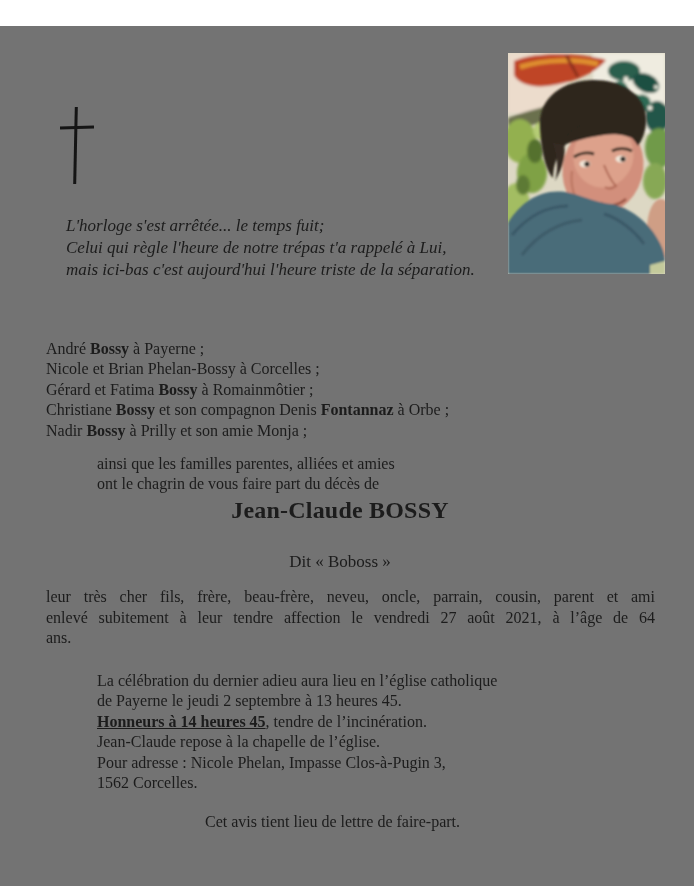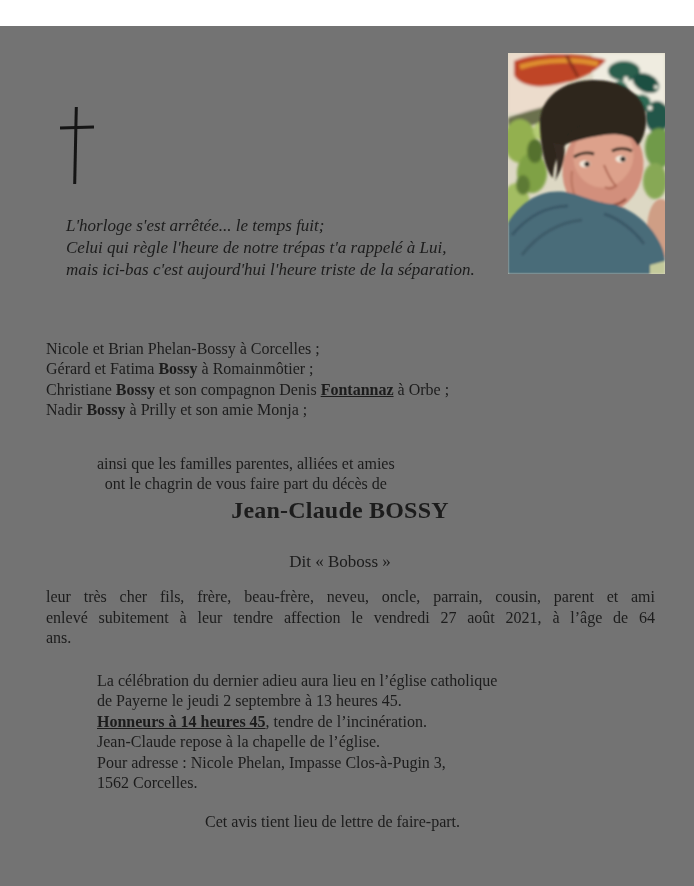--- a/index.html
+++ b/index.html
@@ -16,21 +16,21 @@
   .cross{position:absolute;left:58px;top:80px;width:42px;height:82px;}
   .cross-v{position:absolute;left:16px;top:1px;width:2.5px;height:77px;background:#151515;transform:rotate(1.2deg);}
   .cross-h{position:absolute;left:2px;top:20px;width:34px;height:2.5px;background:#151515;transform:rotate(-2deg);}
   
   .photo{position:absolute;left:508px;top:27px;width:157px;height:221px;}
   
   .quote{position:absolute;left:66px;top:189px;font-style:italic;font-size:17px;line-height:22px;white-space:nowrap;}
   
   .family{position:absolute;left:46px;top:313px;font-size:16px;line-height:20.4px;white-space:nowrap;}
   
-  .intro{position:absolute;left:97px;top:428px;font-size:16px;line-height:20.4px;white-space:nowrap;text-align:center;}
+  .intro{position:absolute;left:97px;top:428px;font-size:16px;line-height:20.4px;white-space:nowrap;}
   
   .heading{position:absolute;left:0;top:471px;width:680px;text-align:center;font-weight:bold;font-size:24px;letter-spacing:0.2px;}
   .nickname{position:absolute;left:0;top:526px;width:680px;text-align:center;font-size:17px;}
   
   .tribute{position:absolute;left:46px;top:561px;width:609px;font-size:16px;line-height:20.5px;}
   .jline{text-align:justify;text-align-last:justify;}
   .jline-last{text-align:left;}
   
   .ceremony{position:absolute;left:97px;top:645px;font-size:16px;line-height:20.4px;white-space:nowrap;}
   
@@ -115,23 +115,24 @@
     </svg>
   </div>
 
   <div class="quote">
     <div>L'horloge s'est arrêtée... le temps fuit;</div>
     <div>Celui qui règle l'heure de notre trépas t'a rappelé à Lui,</div>
     <div>mais ici-bas c'est aujourd'hui l'heure triste de la séparation.</div>
   </div>
 
   <div class="family">
+    <div><span>André </span><span style="font-weight: bold;">Bossy</span><span> à Payerne ;</span></div>
     <div><span>Nicole et Brian </span><span style="font-weight: normal;">Phelan-Bossy</span><span> à Corcelles ;</span></div>
     <div><span>Gérard et Fatima </span><span style="font-weight: bold;">Bossy</span><span> à Romainmôtier ;</span></div>
-    <div><span>Christiane </span><span style="font-weight: bold;">Bossy</span><span> et son compagnon Denis </span><span style="font-weight: bold; text-decoration: underline;">Fontannaz</span><span> à Orbe ;</span></div>
+    <div><span>Christiane </span><span style="font-weight: bold;">Bossy</span><span> et son compagnon Denis </span><span style="font-weight: bold;">Fontannaz</span><span> à Orbe ;</span></div>
     <div><span>Nadir </span><span style="font-weight: bold;">Bossy</span><span> à Prilly et son amie Monja ;</span></div>
   </div>
 
   <div class="intro">
     <div>ainsi que les familles parentes, alliées et amies</div>
     <div>ont le chagrin de vous faire part du décès de</div>
   </div>
 
   <div class="heading">Jean-Claude BOSSY</div>
   <div class="nickname">Dit « Boboss »</div>

